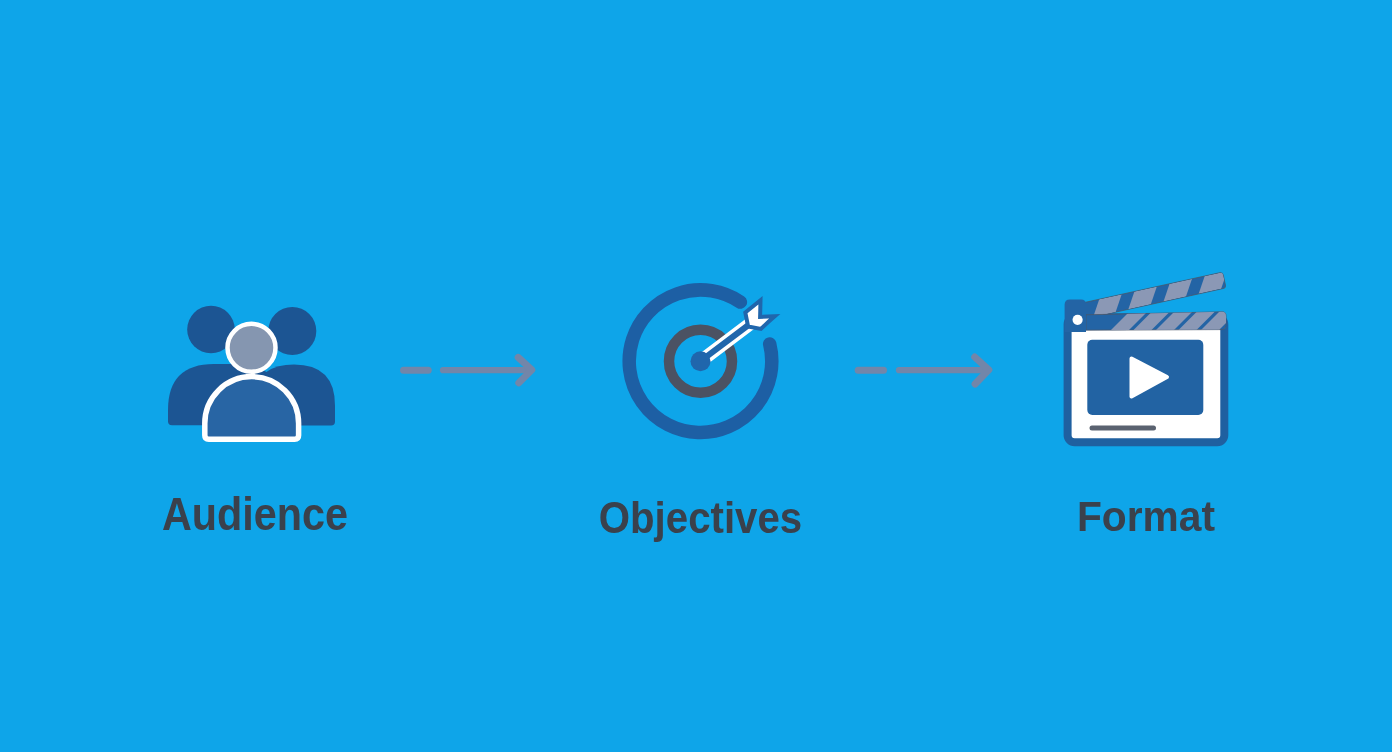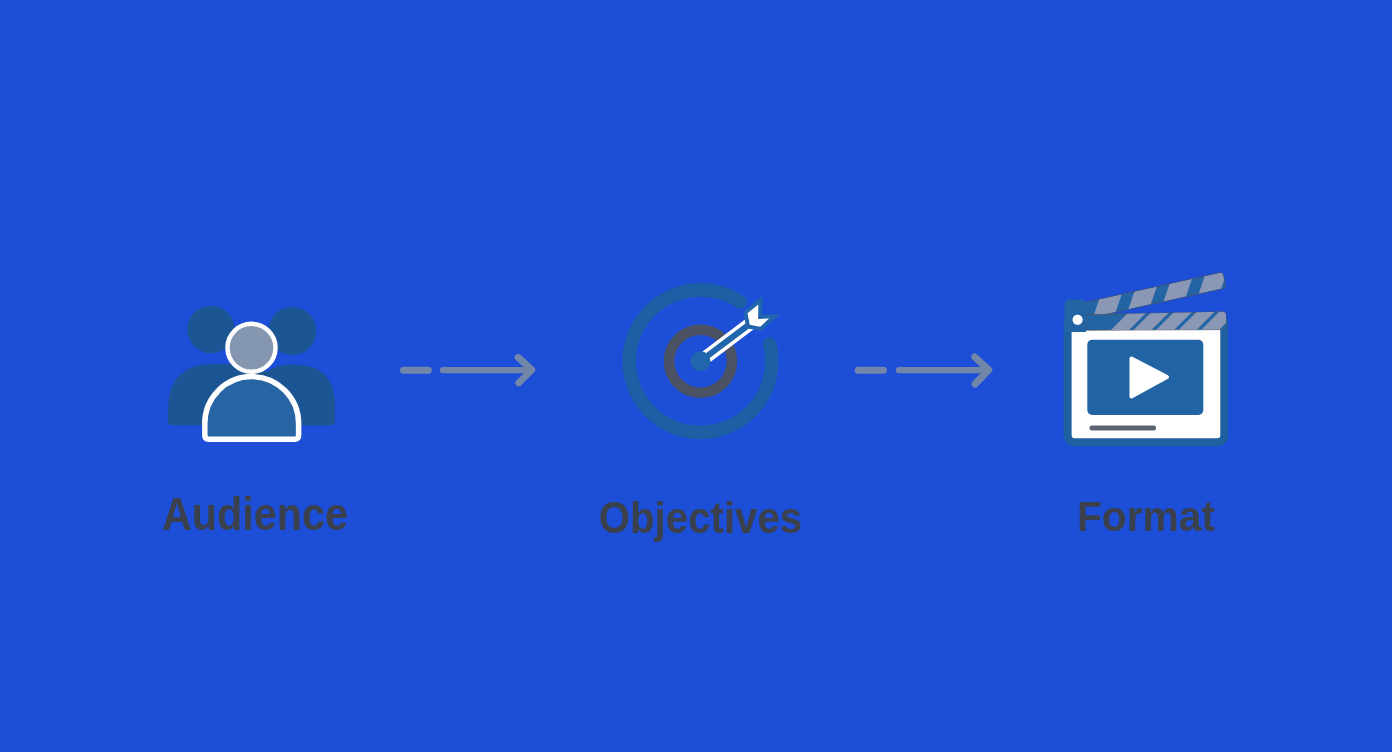--- a/index.html
+++ b/index.html
@@ -1,16 +1,16 @@
 <!DOCTYPE html>
 <html><head>
 <meta charset="utf-8">
 <style>
   html,body{margin:0;padding:0;background:#ffffff;}
-  .page{position:relative;width:1392px;height:752px;background:#1d4ed8;overflow:hidden;
+  .page{position:relative;width:1392px;height:752px;background:#0ea5e9;overflow:hidden;
         font-family:"Liberation Sans", sans-serif;}
 </style>
 </head>
 <body>
 <div class="page">
 <svg width="1392" height="752" viewBox="0 0 1392 752">
 
   <g>
 
     <circle cx="211" cy="329.5" r="23.8" fill="#1c5593"></circle>

